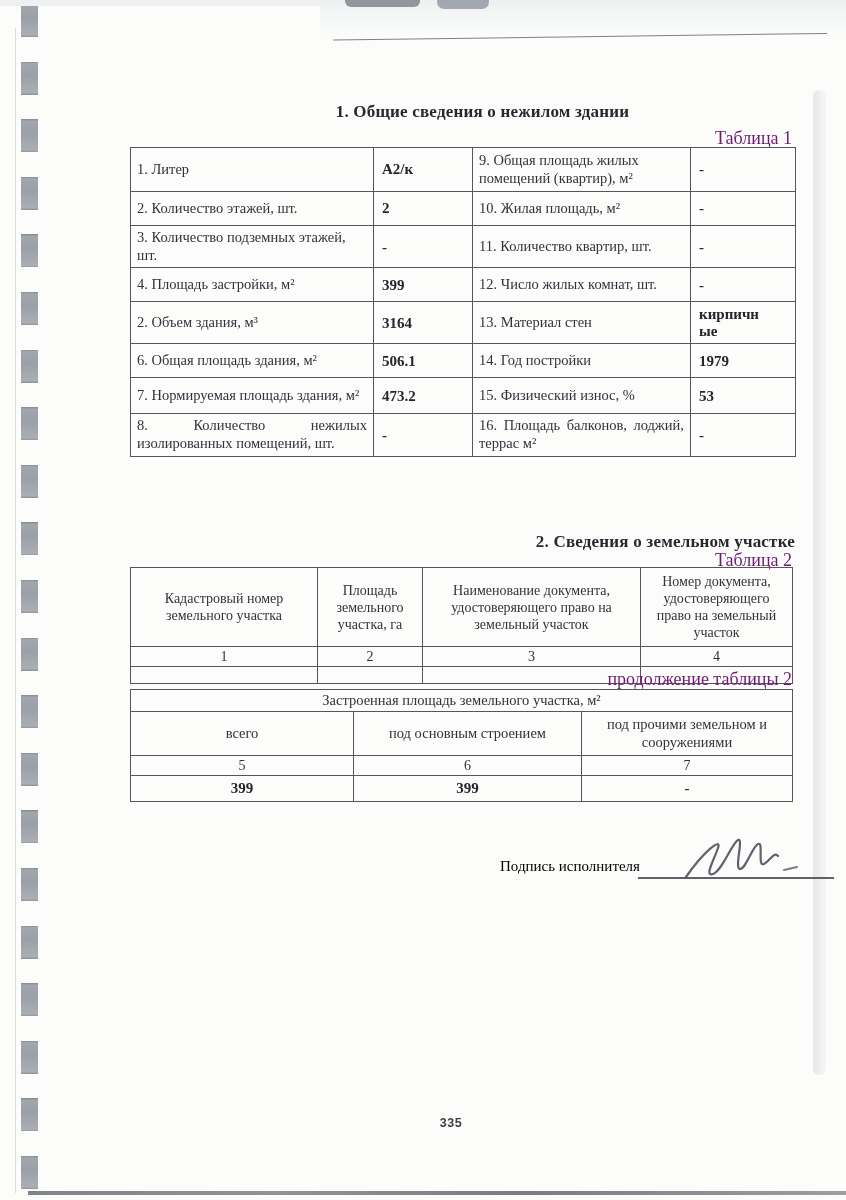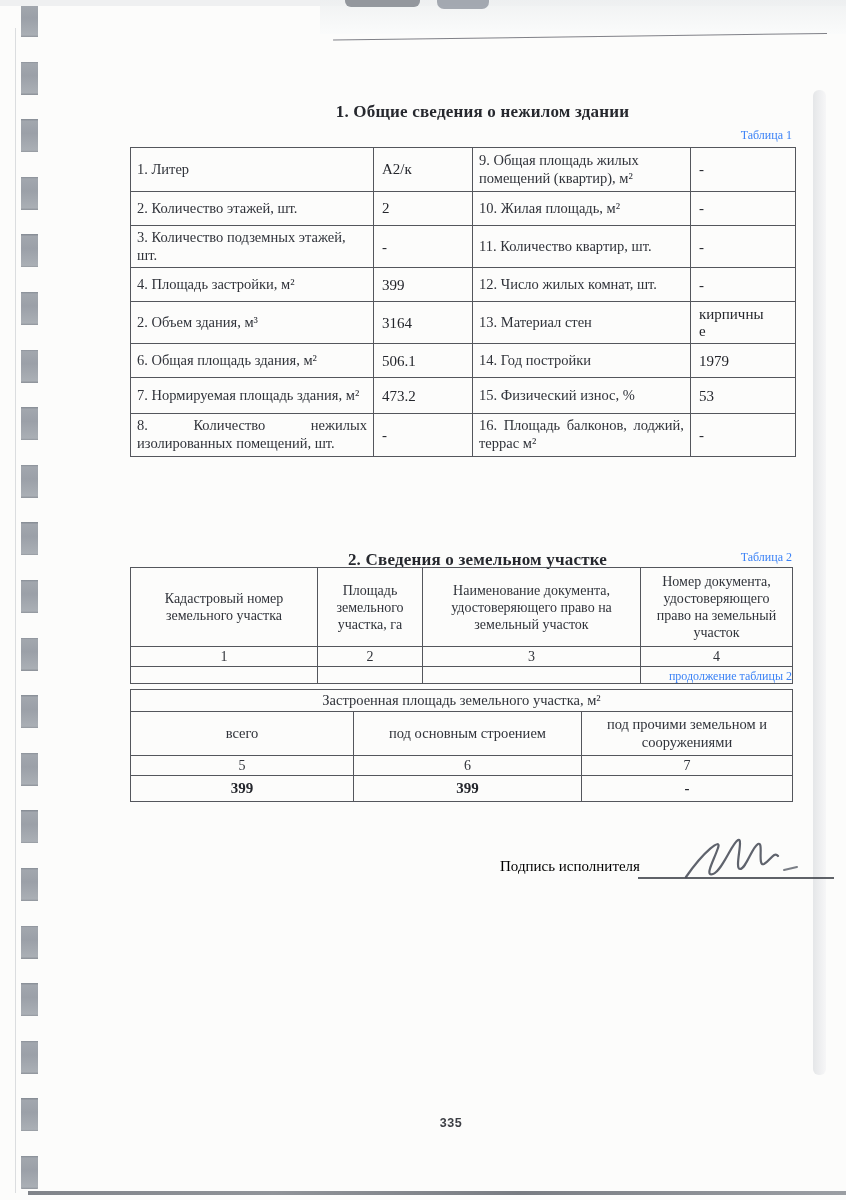--- a/index.html
+++ b/index.html
@@ -31,33 +31,33 @@
     border-top:1.6px solid #60626a; opacity:.8; transform:rotate(-0.75deg); transform-origin:right center; }
   .right-band { position:absolute; left:813px; top:90px; width:13px; height:985px;
     background:linear-gradient(to right,#e2e4e6,#f6f6f7); border-radius:6px; opacity:.9; }
   .bottom-edge-line { position:absolute; left:28px; top:1191px; width:818px; height:4px;
     background:linear-gradient(to right,#6a6e75 0%,#7d8187 30%,#62666d 60%,#8a8e94 100%); opacity:.85; }
 
   
   .sec-title { position:absolute; left:130px; width:665px; text-align:center;
     font-weight:bold; font-size:17px; color:#26282e; letter-spacing:.2px; }
   .title-1 { top:102px; padding-left:40px; width:625px; }
-  .title-2 { top:550px; padding-left:30px; width:635px; }
+  .title-2 { top:532px; padding-left:30px; width:635px;text-align:right; }
   .tbl-caption { position:absolute; left:130px; width:662px; text-align:right;
-    font-size:12px; color:#3b82f6; padding-right:3px; }
+    font-size:18px; color:#701a75; padding-right:3px; }
   .cap-1 { top:128px; }
   .cap-2 { top:550px; }
   .cap-2b { top:669px; }
 
   
   table { position:absolute; border-collapse:collapse; table-layout:fixed; background:transparent; }
   td { border:1px solid #54565c; vertical-align:middle; font-size:14.5px; line-height:1.22;
        padding:3px 6px; color:#30333a; overflow:hidden; }
   .t1 { left:130px; top:147px; width:665px; }
-  .t1 td.val { font-weight:normal; font-size:15px; color:#24262c; padding-left:8px; }
+  .t1 td.val { font-weight:bold; font-size:15px; color:#24262c; padding-left:8px; }
   .t1 td.j { text-align:justify; text-align-last:left; }
   .narrow { display:inline-block; width:69px; word-break:break-all; line-height:1.15; }
 
   .t2 { left:130px; top:567px; width:662px; }
   .t2 td.hdr { text-align:center; font-size:14px; padding:5px 8px; }
   .num-row td { text-align:center; font-size:14px; padding:1px 4px; }
   .empty-row td { padding:0; height:16px; }
 
   .t2b { left:130px; top:689px; width:662px; }
   .t2b td.span-hdr { text-align:center; font-size:14.5px; padding:1px 4px; }

